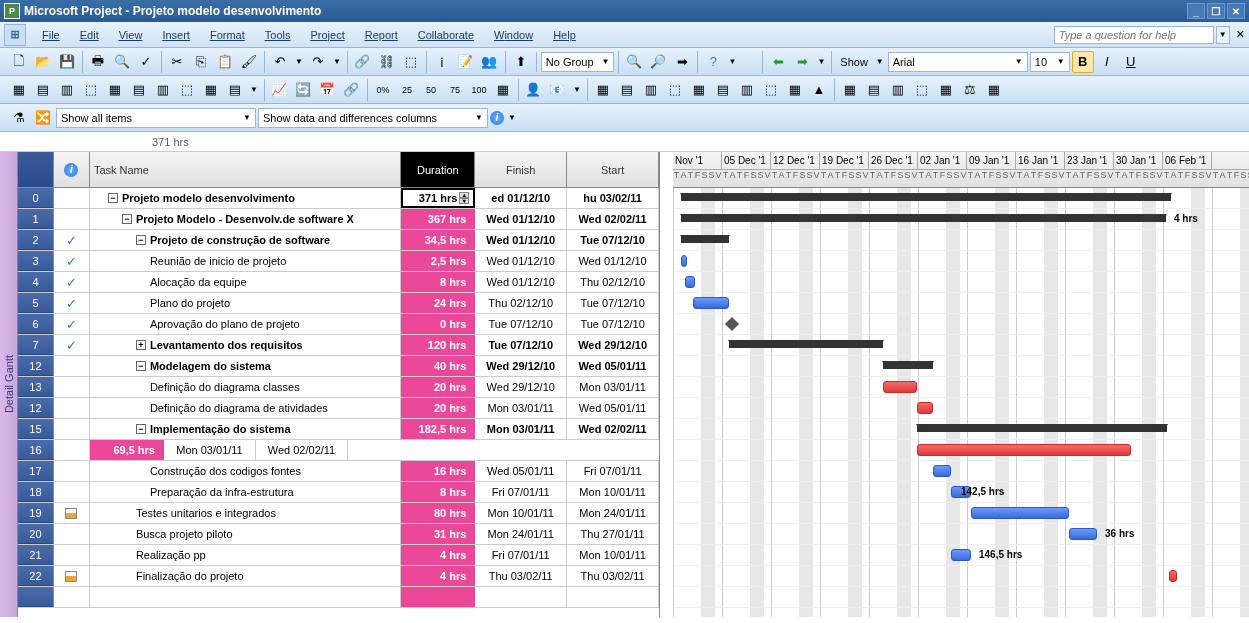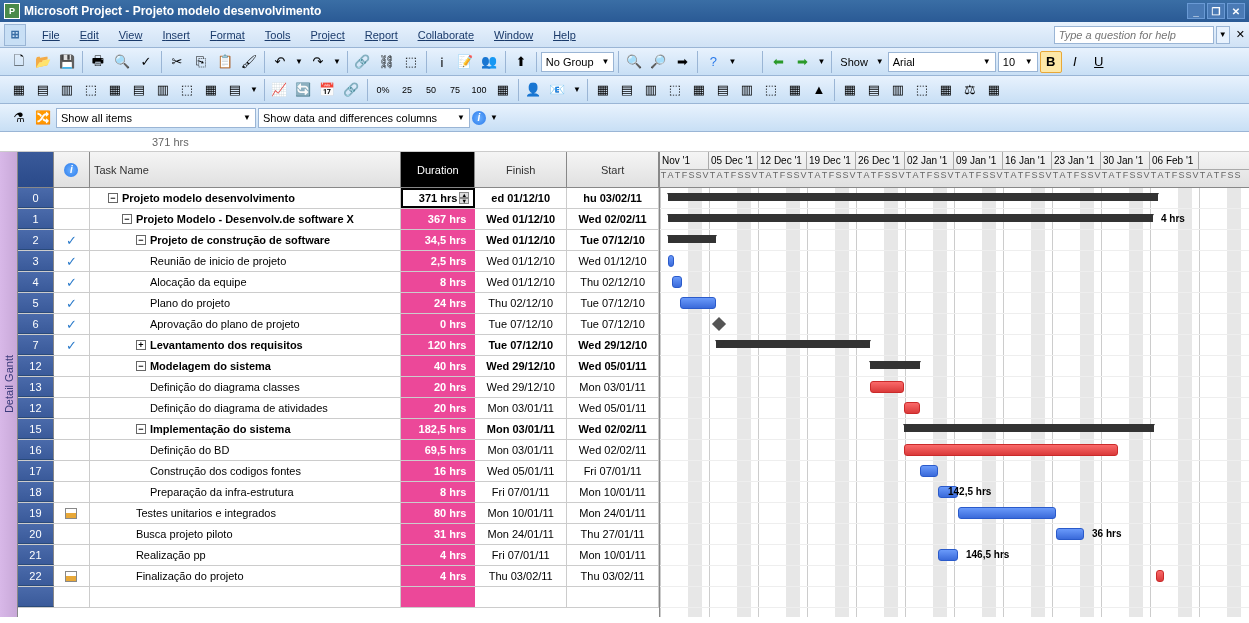--- a/index.html
+++ b/index.html
@@ -46,21 +46,21 @@
 .data-row .cell { border-right: 1px solid #ccc; display: flex; align-items: center; font-size: 11px; padding: 0 4px; overflow: hidden; white-space: nowrap; }
 .data-row .rownum { width: 36px; background: linear-gradient(#4a6aaa, #3a5a9a); color: #fff; justify-content: center; border-right: 1px solid #888; border-bottom: 1px solid #2a4a7a; }
 .data-row .info { width: 36px; justify-content: center; color: #2a6aca; }
 .data-row .task { width: 312px; }
 .data-row .dur { width: 74px; background: #ec4899; color: #fff; justify-content: flex-end; font-weight: bold; border-right: 5px solid #ec4899;}
 .data-row .start { width: 92px; justify-content: center; }
 .data-row .finish { width: 92px; justify-content: center; }
 .data-row.bold .task, .data-row.bold .start, .data-row.bold .finish { font-weight: bold; }
 .data-row.sel .task { background: #fff; }
 .outline-btn { width: 10px; height: 10px; border: 1px solid #666; display: inline-flex; align-items: center; justify-content: center; font-size: 9px; line-height: 1; margin-right: 4px; background: #fff; cursor:pointer; flex-shrink:0;}
-.right-pane { flex: 1; position: relative; overflow: hidden; background: #fff; }
+.right-pane { flex: 1; position: relative; overflow: hidden; background: #fff; margin-left: 13px; }
 .timescale { height: 36px; background: linear-gradient(#f5f5f5, #e0e0e0); border-bottom: 1px solid #888; position: relative; }
 .ts-top { height: 18px; display: flex; border-bottom: 1px solid #aaa; }
 .ts-top div { flex: none; width: 49px; border-right: 1px solid #aaa; font-size: 10px; display: flex; align-items: center; padding-left: 2px; overflow: hidden; white-space: nowrap; }
 .ts-bot { height: 18px; display: flex; font-size: 9px; color: #666; letter-spacing: 0px; }
 .ts-bot div { flex: none; width: 7px; text-align: center; overflow:hidden; }
 .gantt-body { position: relative; height: 430px; }
 .gantt-row { height: 21px; position: relative; border-bottom: 1px solid #eee; }
 .v-grid { position: absolute; top: 0; bottom: 0; width: 1px; background: #e8e8e8; }
 .v-grid.weekend { background: #d0d0d0; width:14px; opacity:0.5;}
 .bar { position: absolute; height: 12px; top: 4px; border-radius: 3px; }
@@ -165,21 +165,21 @@
       <span class="tb-dd">▼</span>
   </div>
   <div class="tb-group" style="margin-left:20px">
     <div class="tb-btn" style="color:#2a9a2a">⬅</div>
     <div class="tb-btn" style="color:#2a9a2a">➡</div>
       <span class="tb-dd">▼</span>
   </div>
   <div class="tb-group">
     <span class="tb-text">Show</span>
       <span class="tb-dd">▼</span>
-    <div class="tb-combo" style="width:108px">
+    <div class="tb-combo" style="width:140px">
         <span>Arial</span>
         <span class="dd-arrow" style="margin-left:auto">▼</span>
       </div>
     <div class="tb-combo" style="width:40px">
         <span>10</span>
         <span class="dd-arrow" style="margin-left:auto">▼</span>
       </div>
     <div class="tb-btn bold-btn">B</div>
     <div class="tb-btn" style="font-style:italic">I</div>
     <div class="tb-btn" style="text-decoration:underline">U</div>
@@ -243,21 +243,21 @@
 </div>
 
 <div class="filter-bar">
   <div class="tb-group">
     <div class="tb-btn">⚗</div>
     <div class="tb-btn">🔀</div>
     <div class="tb-combo" style="width:200px">
         <span>Show all items</span>
         <span class="dd-arrow" style="margin-left:auto">▼</span>
       </div>
-    <div class="tb-combo" style="width:212px">
+    <div class="tb-combo" style="width:230px">
         <span>Show data and differences columns</span>
         <span class="dd-arrow" style="margin-left:auto">▼</span>
       </div>
     <span class="info-circle">i</span>
     <span class="tb-dd">▼</span>
   </div>
 </div>
 
 <div class="info-bar">
   <div class="info-name"></div>
@@ -418,23 +418,20 @@
             <span class="outline-btn">−</span>
             <span>Implementação do sistema</span>
           </div>
           <div class="cell dur">182,5 hrs</div>
           <div class="cell start">Mon 03/01/11</div>
           <div class="cell finish">Wed 02/02/11</div>
         </div>
         <div class="data-row">
           <div class="cell rownum">16</div>
           <div class="cell info"></div>
-          <div class="cell task" style="padding-left:60px">
-            <span>Definição do BD</span>
-          </div>
           <div class="cell dur">69,5 hrs</div>
           <div class="cell start">Mon 03/01/11</div>
           <div class="cell finish">Wed 02/02/11</div>
         </div>
         <div class="data-row">
           <div class="cell rownum">17</div>
           <div class="cell info"></div>
           <div class="cell task" style="padding-left:60px">
             <span>Construção dos codigos fontes</span>
           </div>

